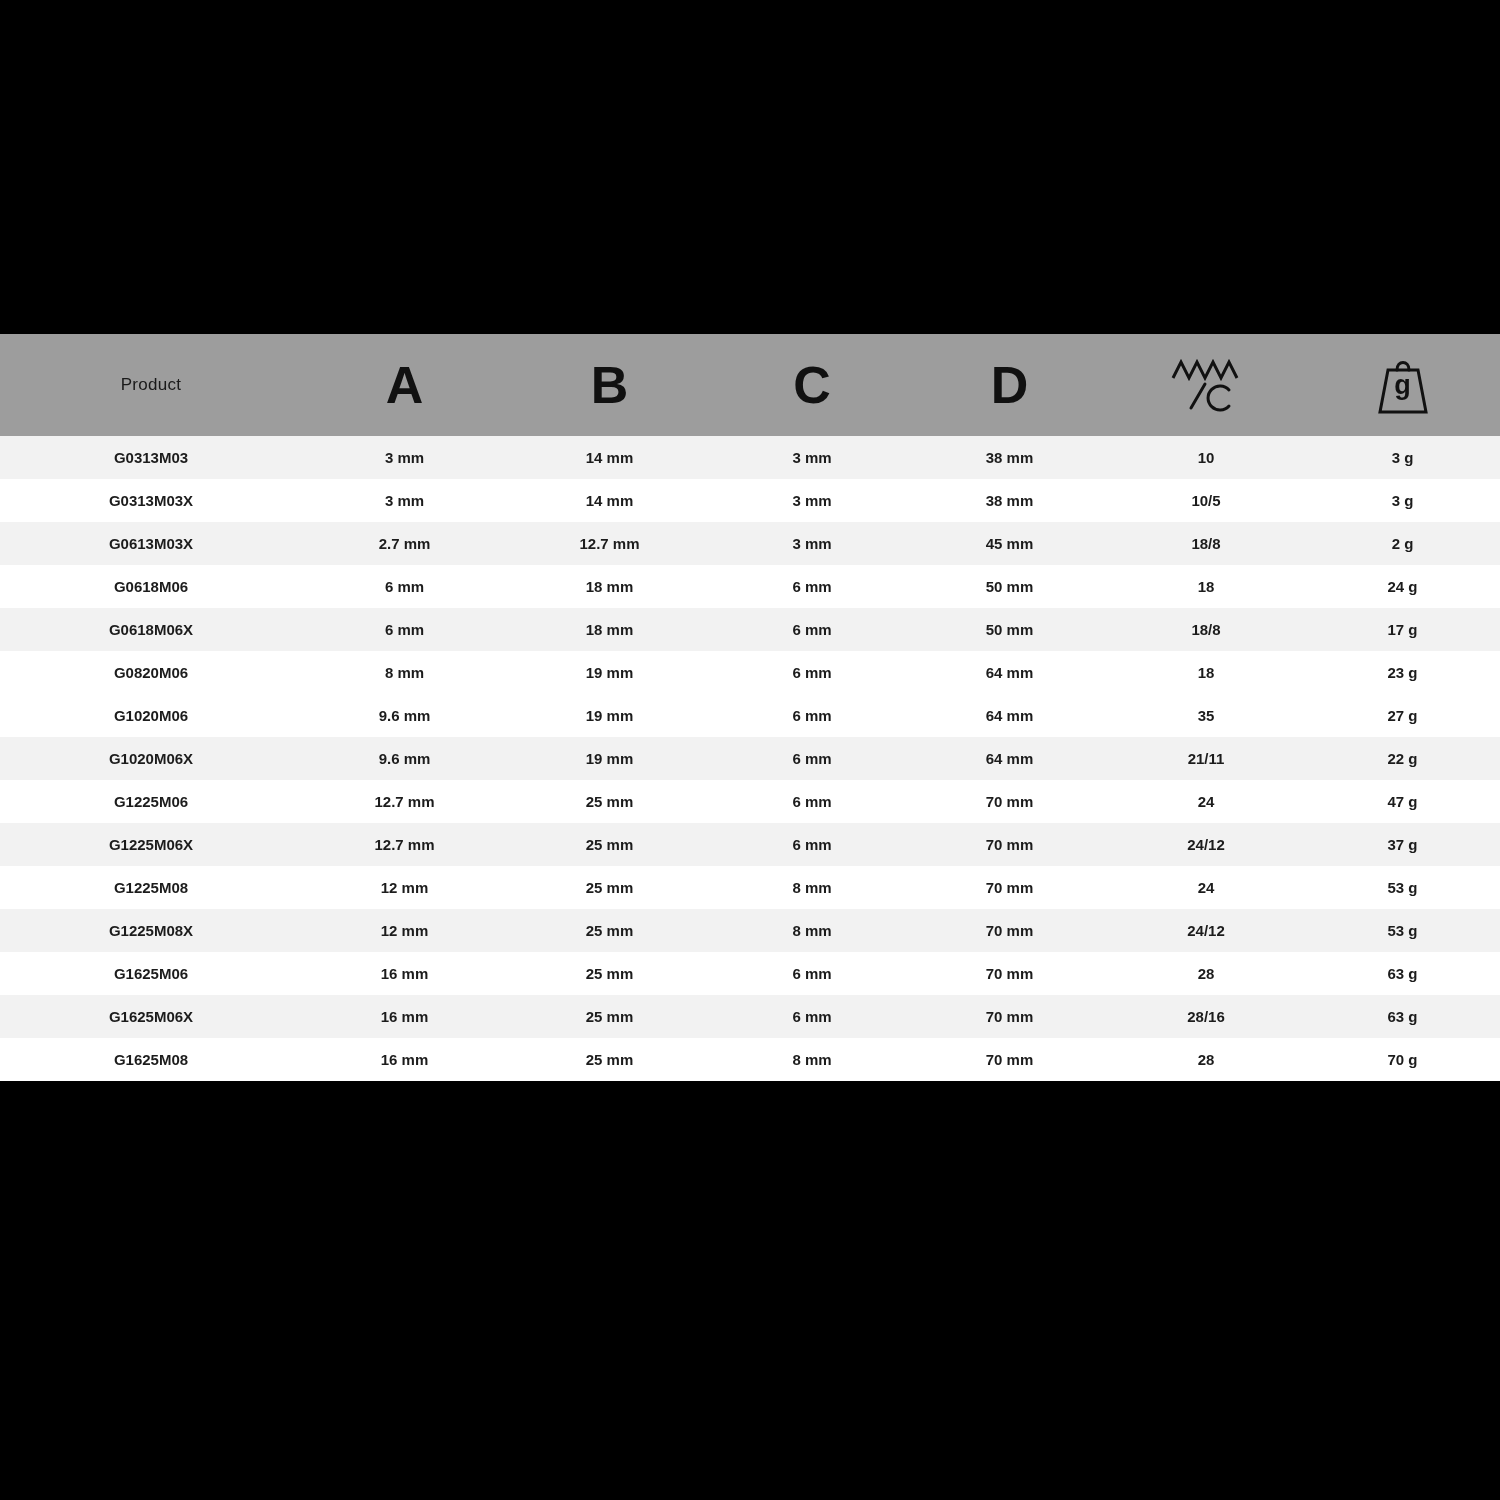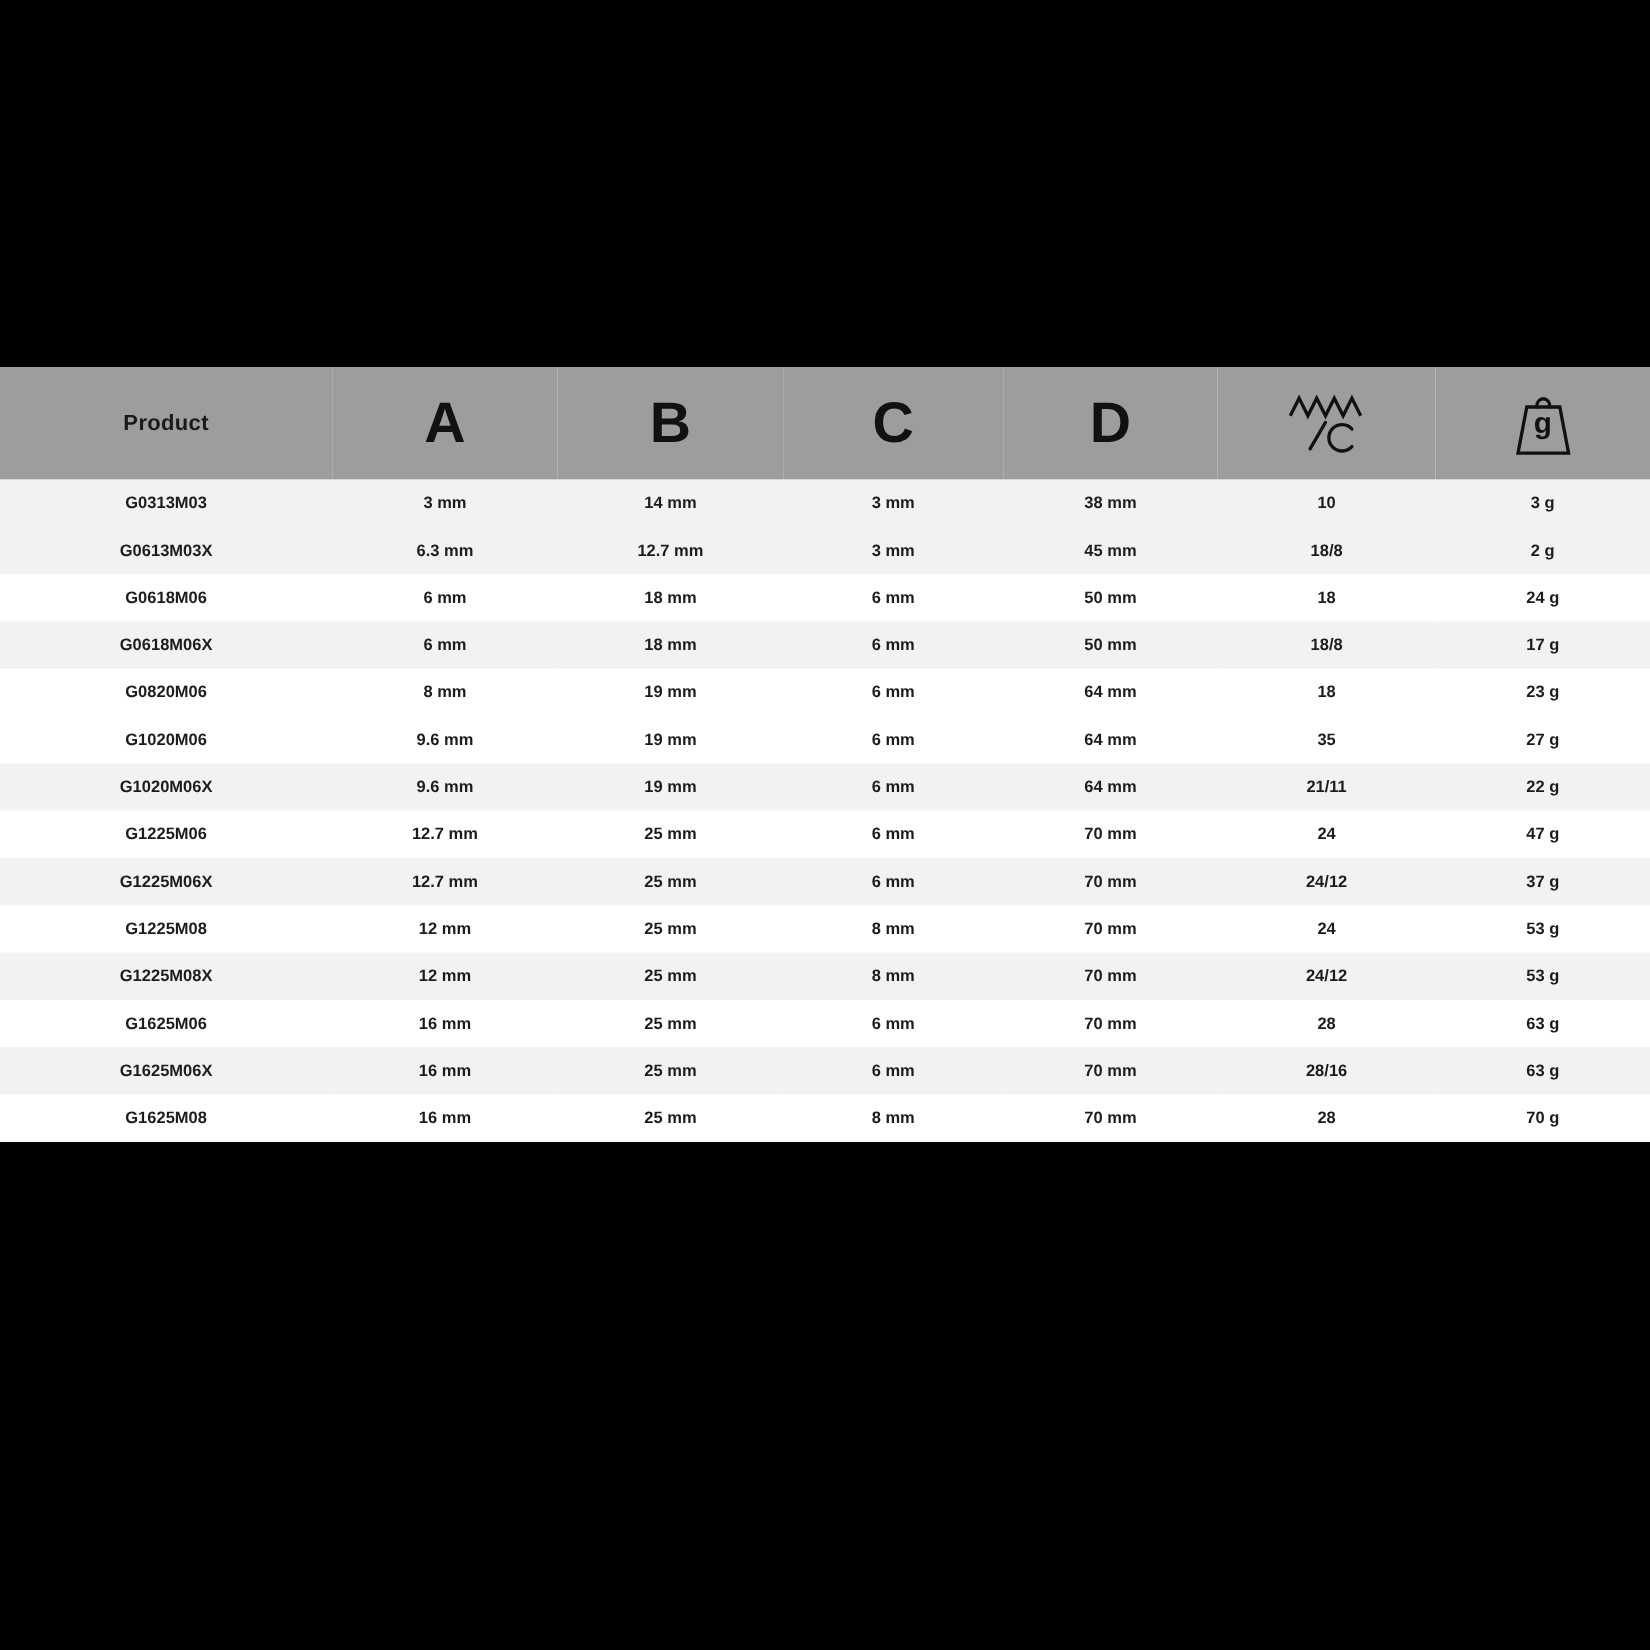--- a/index.html
+++ b/index.html
@@ -37,22 +37,22 @@
     background: #9d9d9d;
     height: 102px;
     padding: 0;
     vertical-align: middle;
     text-align: center;
     border: none;
   }
 
   th.product-head {
     width: 302px;
-    font-size: 20px;
-    font-weight: bold;
+    font-size: 17px;
+    font-weight: normal;
     color: #1a1a1a;
     letter-spacing: 0.3px;
   }
 
   th.letter-head {
     font-size: 52px;
     font-weight: bold;
     color: #111111;
     font-family: "Liberation Sans", sans-serif;
     line-height: 1;
@@ -169,23 +169,32 @@
       <tbody>
           <tr class="odd">
             <td class="product">G0313M03</td>
             <td>3 mm</td>
             <td>14 mm</td>
             <td>3 mm</td>
             <td>38 mm</td>
             <td>10</td>
             <td>3 g</td>
           </tr>
+          <tr class="even">
+            <td class="product">G0313M03X</td>
+            <td>3 mm</td>
+            <td>14 mm</td>
+            <td>3 mm</td>
+            <td>38 mm</td>
+            <td>10/5</td>
+            <td>3 g</td>
+          </tr>
           <tr class="odd">
             <td class="product">G0613M03X</td>
-            <td>6.3 mm</td>
+            <td>2.7 mm</td>
             <td>12.7 mm</td>
             <td>3 mm</td>
             <td>45 mm</td>
             <td>18/8</td>
             <td>2 g</td>
           </tr>
           <tr class="even">
             <td class="product">G0618M06</td>
             <td>6 mm</td>
             <td>18 mm</td>

